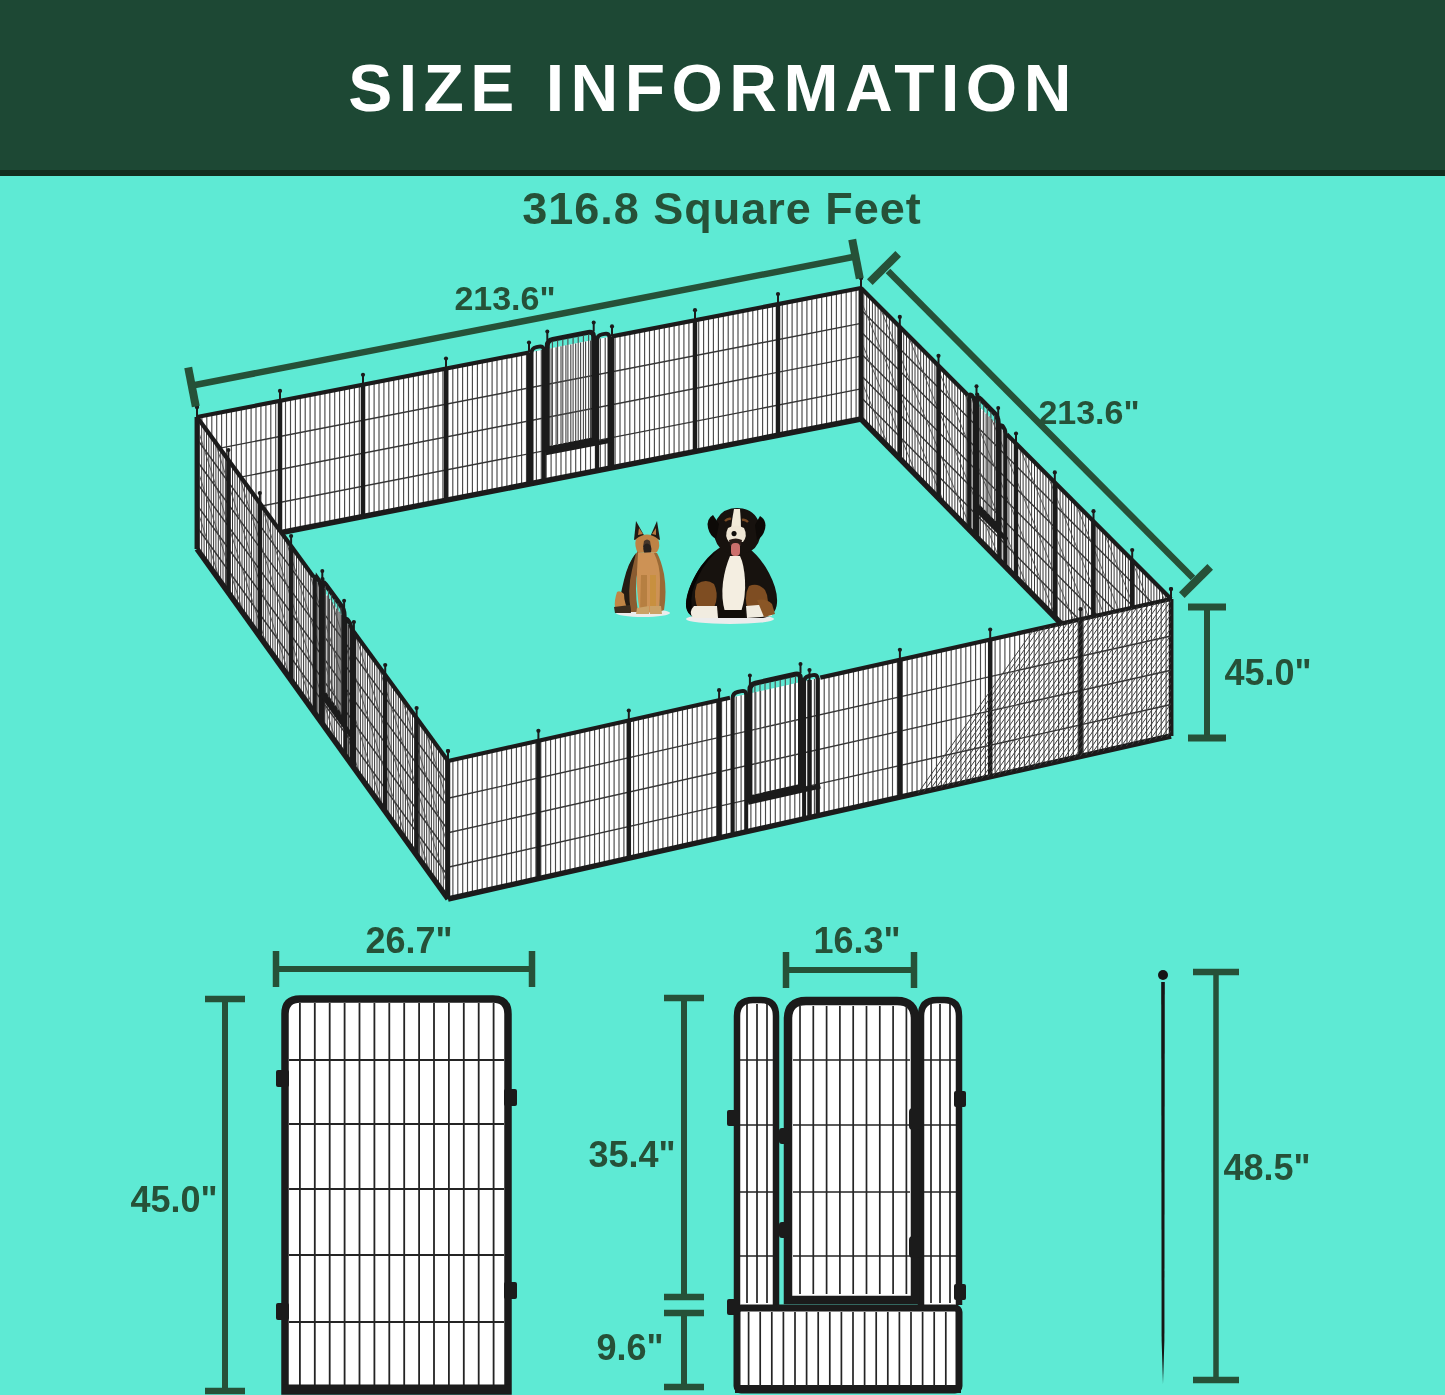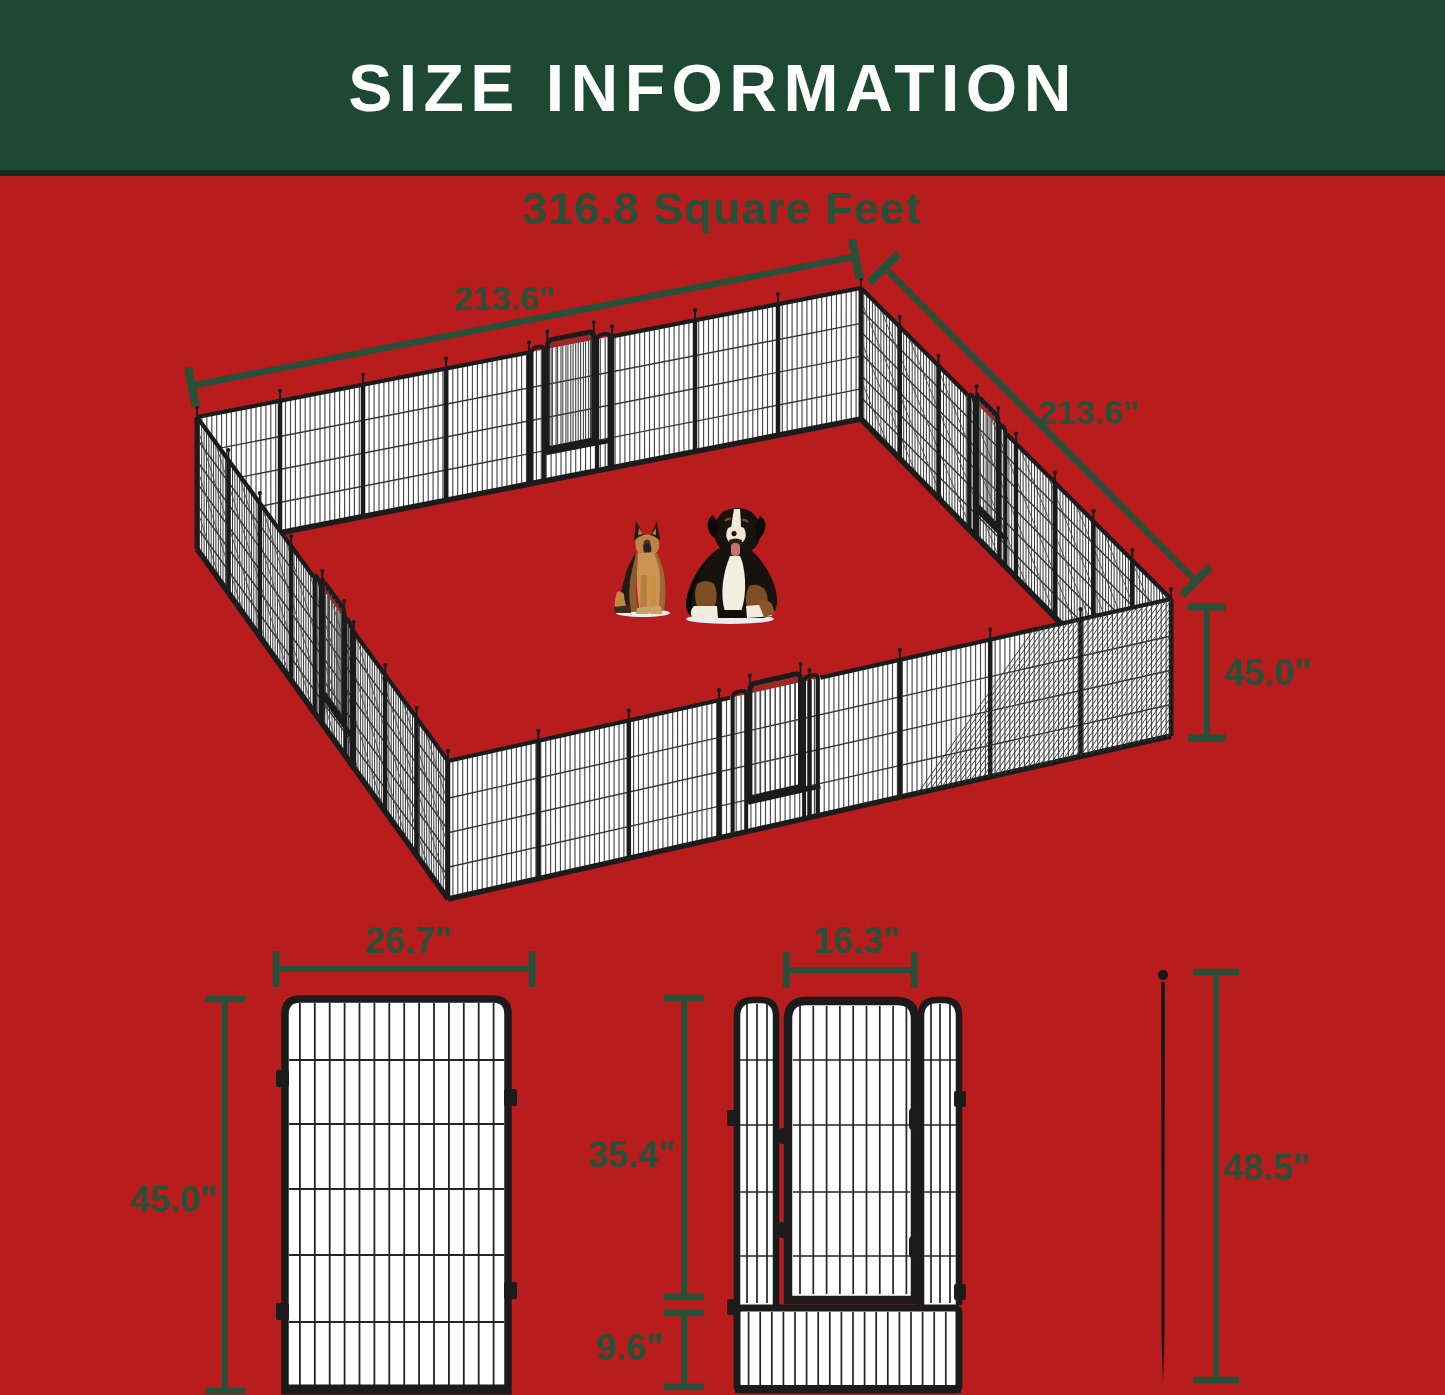--- a/index.html
+++ b/index.html
@@ -1,14 +1,14 @@
 <!DOCTYPE html>
 <html><head><meta charset="utf-8"><title>Size Information</title><style>
 html,body{margin:0;padding:0;background:#fff;}
-.page{position:relative;width:1445px;height:1395px;background:#b91c1c;overflow:hidden;font-family:"Liberation Sans",sans-serif;}
+.page{position:relative;width:1445px;height:1395px;background:#5eead4;overflow:hidden;font-family:"Liberation Sans",sans-serif;}
 </style></head><body>
 <div class="page">
 <svg width="1445" height="1395" viewBox="0 0 1445 1395">
 
 <g>
         <rect x="0" y="0" width="1445" height="176" fill="#1d4834"></rect>
         <rect x="0" y="170" width="1445" height="6" fill="#132e1f"></rect>
       </g>
 
 <text x="713" y="111" font-size="66" font-weight="bold" fill="#ffffff" text-anchor="middle" letter-spacing="6.5">SIZE INFORMATION</text>

